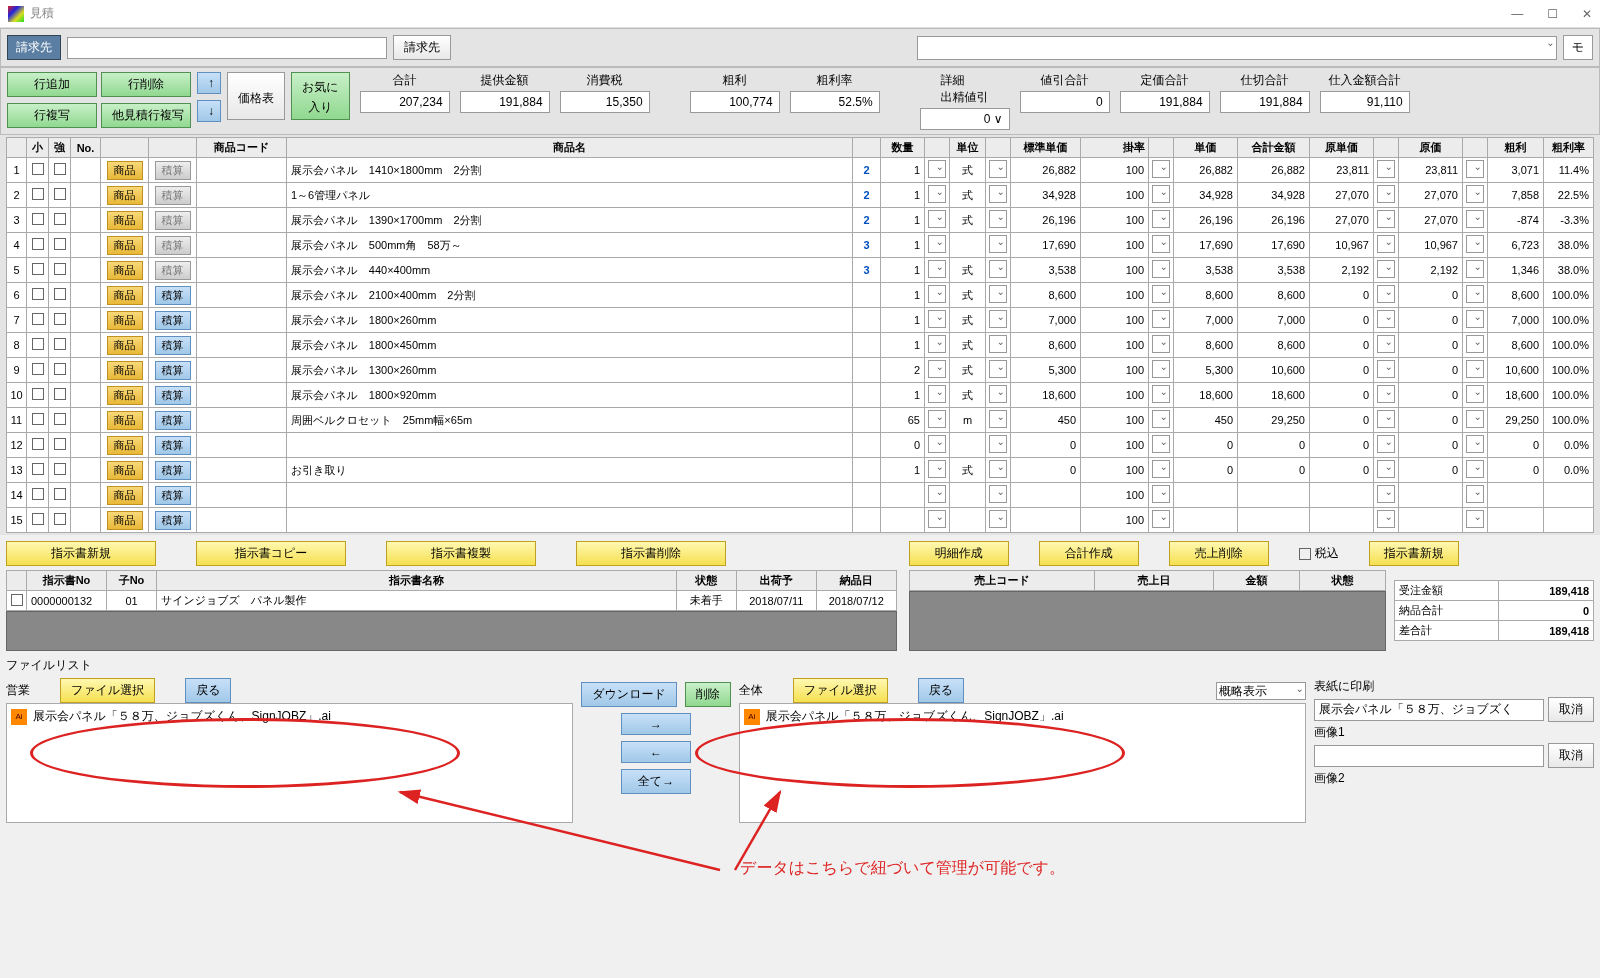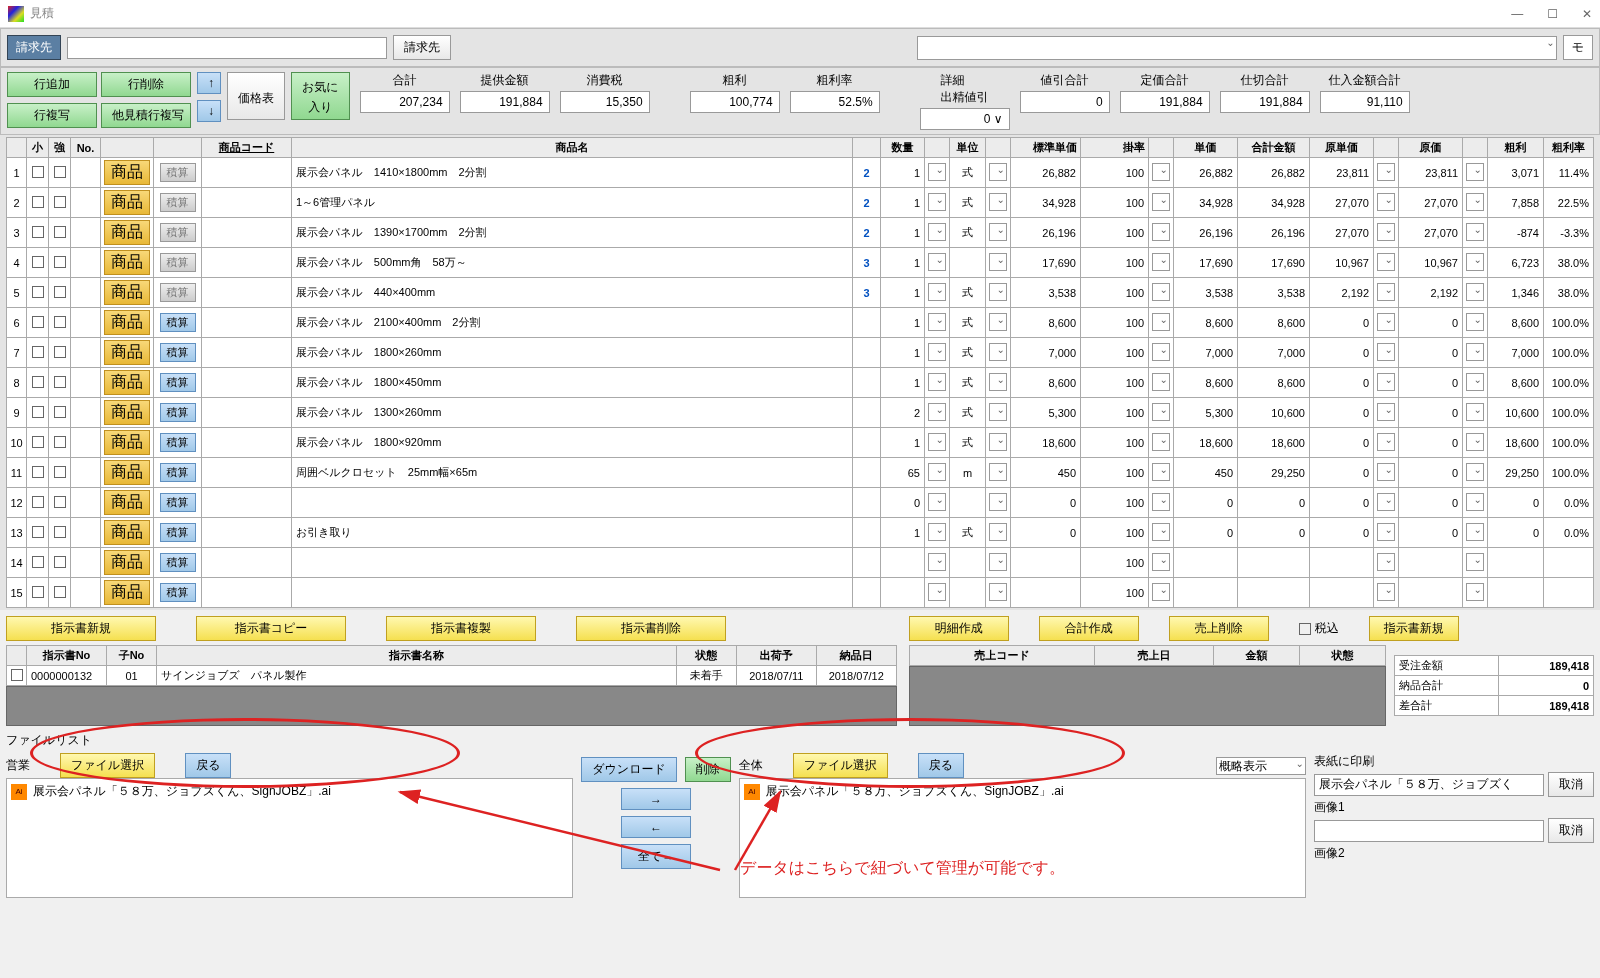--- a/index.html
+++ b/index.html
@@ -21,21 +21,21 @@
 .totals { display:flex; flex:1; gap:10px; padding:0 4px; }
 .totcell { display:flex; flex-direction:column; align-items:center; }
 .totcell .lbl { font-size:12px; margin-bottom:2px; }
 .totcell .val { background:#fff; border:1px solid #999; padding:3px 6px; min-width:90px; text-align:right; font-weight:normal; }
 table { border-collapse:collapse; width:100%; background:#fff; }
 th,td { border:1px solid #aaa; padding:2px 3px; font-size:11px; text-align:center; white-space:nowrap; overflow:hidden; }
 th { background:#ececec; }
 td.l { text-align:left; padding-left:4px; }
 td.r { text-align:right; padding-right:4px; }
 .chk { width:12px; height:12px; border:1px solid #666; display:inline-block; }
-.btn-cell { background:linear-gradient(#f8d878,#e8b838); border:1px solid #c09020; padding:1px 6px; display:inline-block; cursor:pointer; font-size:16px; }
+.btn-cell { background:linear-gradient(#f8d878,#e8b838); border:1px solid #c09020; padding:1px 6px; display:inline-block; cursor:pointer; font-size:11px; }
 .btn-cell-blue { background:linear-gradient(#c8e0f8,#a0c8e8); border:1px solid #6090c0; padding:1px 6px; display:inline-block; cursor:pointer; font-size:11px; }
 .btn-cell-gray { background:linear-gradient(#eee,#ccc); border:1px solid #999; padding:1px 6px; display:inline-block; font-size:11px; color:#777; }
 .dd { border:1px solid #999; background:#fff; padding:0 14px 0 2px; position:relative; display:inline-block; min-width:18px; height:18px; line-height:16px; }
 .dd::after { content:"⌄"; position:absolute; right:1px; top:-2px; color:#666; font-size:10px; }
 .midsec { display:flex; padding:6px; gap:12px; }
 .filesec { display:flex; padding:4px 6px; gap:8px; position:relative; }
 .filebox { flex:1; border:1px solid #aaa; background:#fff; min-height:120px; padding:4px; position:relative; }
 .ellipse { position:absolute; border:3px solid #d22; border-radius:50%; pointer-events:none; }
 .anno { position:absolute; color:#d22; font-size:16px; pointer-events:none; }
 .arrow-svg { position:absolute; pointer-events:none; }
@@ -133,28 +133,28 @@
 <div style="padding:2px 6px;background:#e4e4e4">
 <table>
 <thead>
         <tr id="grid-head">
           <th style="width: 20px;"></th>
           <th style="width: 22px;">小</th>
           <th style="width: 22px;">強</th>
           <th style="width: 30px;">No.</th>
           <th style="width: 48px;"></th>
           <th style="width: 48px;"></th>
-          <th style="width: 90px; text-decoration: underline;">商品コード</th>
+          <th style="width: 90px;">商品コード</th>
           <th>商品名</th>
           <th style="width: 28px;"></th>
           <th style="width: 44px;">数量</th>
           <th style="width: 20px;"></th>
           <th style="width: 36px;">単位</th>
           <th style="width: 20px;"></th>
-          <th style="width: 70px; text-align: right;">標準単価</th>
+          <th style="width: 70px;">標準単価</th>
           <th style="width: 40px; padding-left: 42px;">掛率</th>
           <th style="width: 20px;"></th>
           <th style="width: 64px;">単価</th>
           <th style="width: 72px;">合計金額</th>
           <th style="width: 64px;">原単価</th>
           <th style="width: 20px;"></th>
           <th style="width: 64px;">原価</th>
           <th style="width: 20px;"></th>
           <th style="width: 56px;">粗利</th>
           <th style="width: 50px;">粗利率</th>

